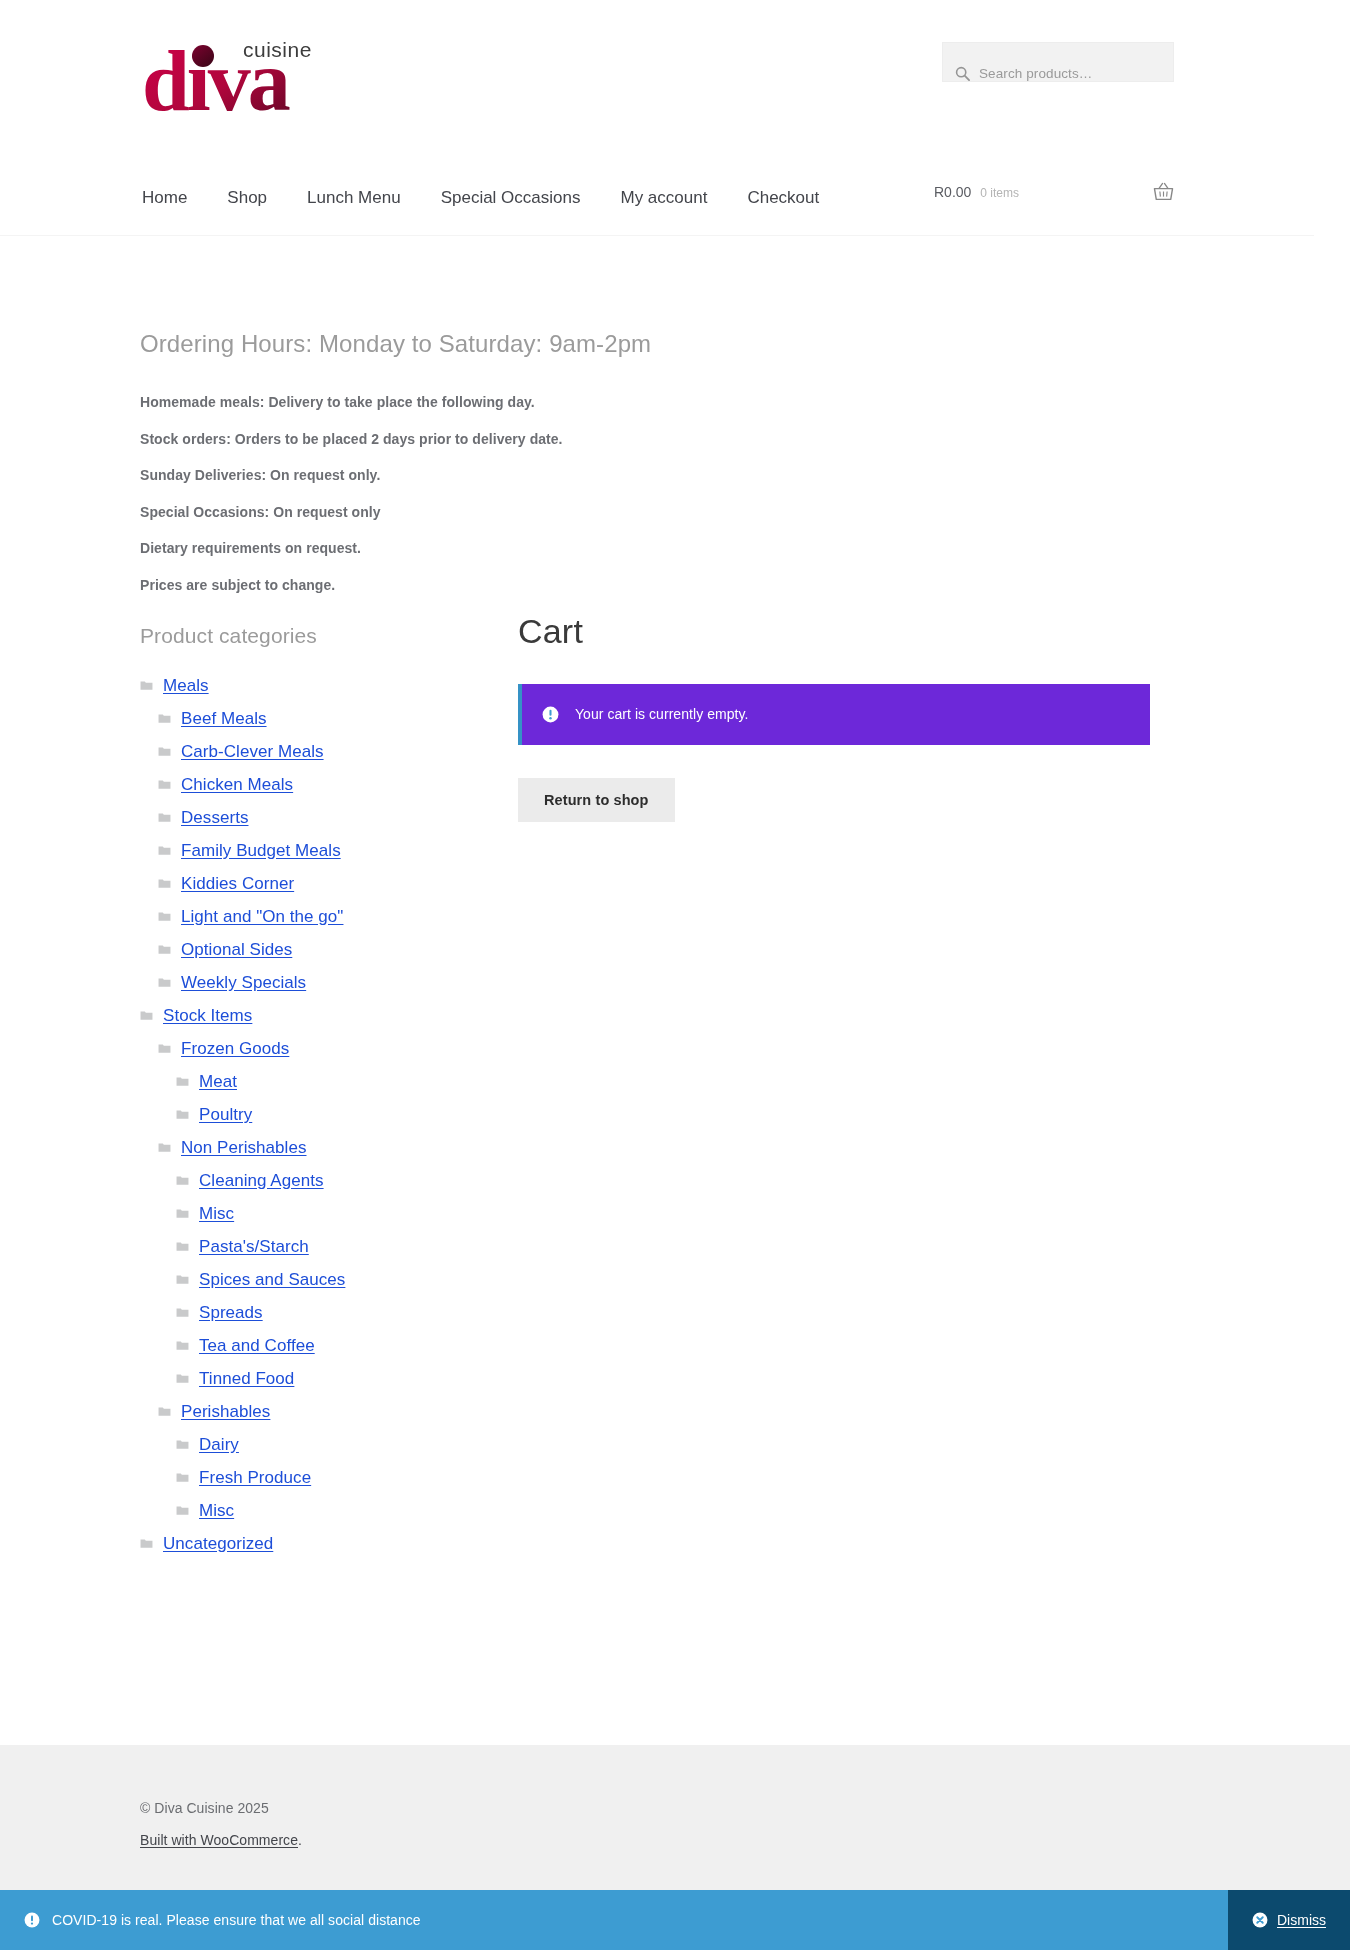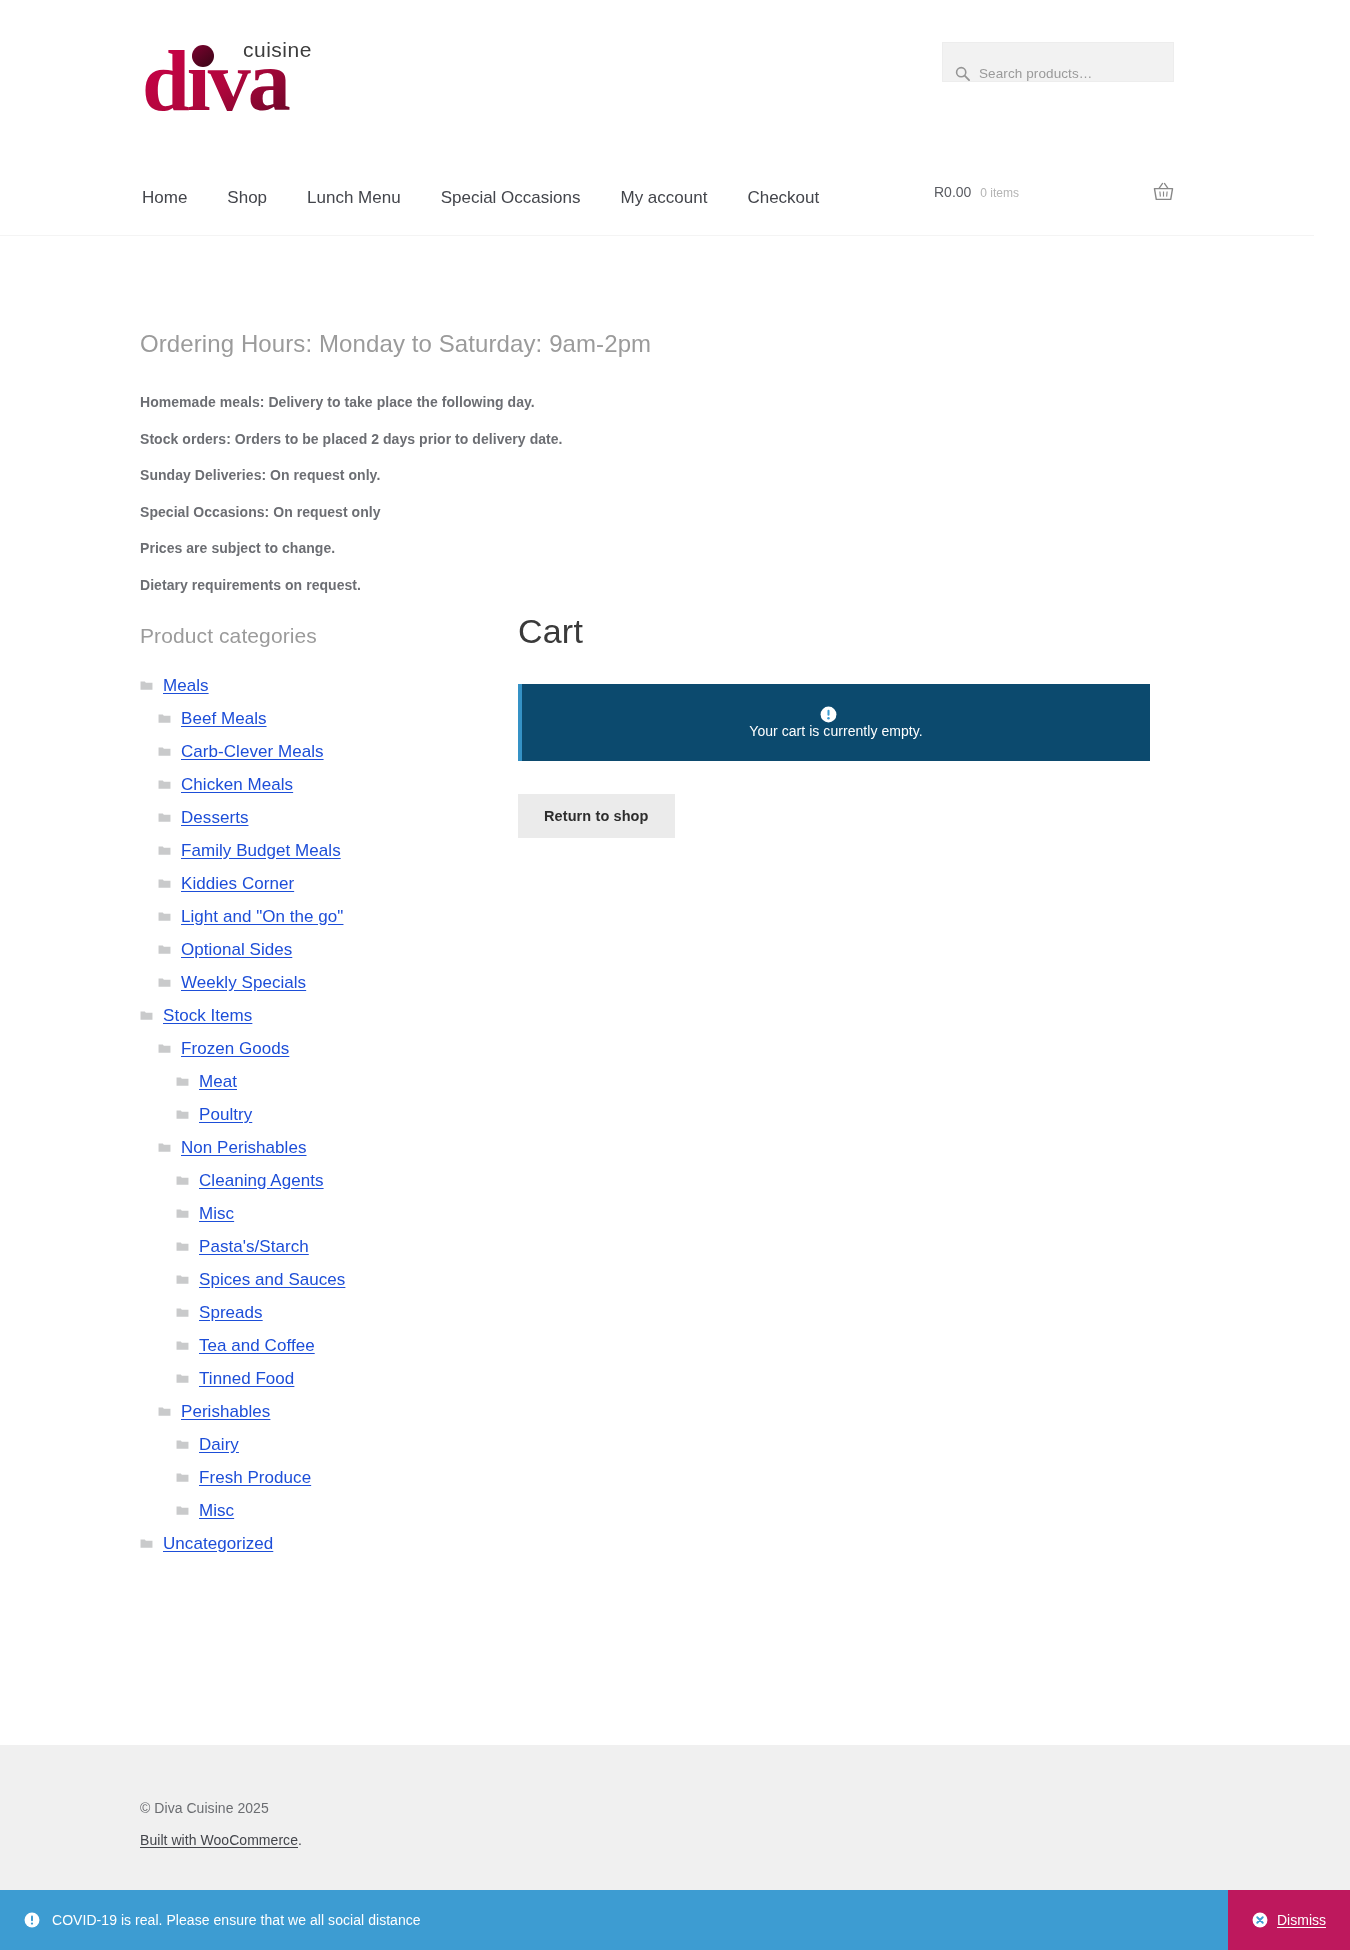--- a/index.html
+++ b/index.html
@@ -103,28 +103,27 @@
     text-underline-offset: 2px; cursor: pointer; letter-spacing: .05px;
   }
 
   .page-title {
     font-size: 34px; font-weight: 300; color: #3a3a3a;
     letter-spacing: .2px; margin-bottom: 33px; margin-top: -8px;
   }
 
   .woo-message {
     position: relative;
-    background: #0c4a6e;
+    background: #6d28d9;
     color: #fff;
     border-left: 4px solid #3592c6;
     padding: 22px 20px 22px 20px;
     display: flex; align-items: center;
     font-size: 14px;
     width: 632px;
-    flex-direction: column;
   }
   .info-icon { flex: 0 0 auto; width: 17px; height: 17px; margin-right: 16px; }
   .message-text { letter-spacing: .05px; }
 
   .return-btn {
     display: inline-block; margin-top: 33px;
     background: #ebebeb; color: #2d2d2d;
     border: 0; font-family: "Liberation Sans", sans-serif;
     font-size: 14.5px; font-weight: bold;
     padding: 14px 26px; cursor: pointer;
@@ -145,21 +144,21 @@
   .covid-banner {
     position: absolute; left: 0; top: 1890px; width: 1350px; height: 60px;
     background: #3d9cd2; display: flex; align-items: stretch;
   }
   .covid-msg {
     flex: 1 1 auto; display: flex; align-items: center;
     padding-left: 24px; color: #fff; font-size: 14px; letter-spacing: .05px;
   }
   .covid-icon { flex: 0 0 auto; width: 16px; height: 16px; margin-right: 12px; }
   .dismiss-wrap {
-    flex: 0 0 auto; width: 122px; background: #be185d;
+    flex: 0 0 auto; width: 122px; background: #0c4a6e;
     display: flex; align-items: center; justify-content: center;
     cursor: pointer;
   }
   .dismiss-icon { width: 16px; height: 16px; margin-right: 9px; }
   .dismiss-label {
     color: #fff; font-size: 14px; text-decoration: underline;
     text-underline-offset: 2px;
   }
 </style>
 </head>
@@ -230,22 +229,22 @@
   <div class="content">
     <div class="inner">
 
       <h2 class="hours-heading">Ordering Hours: Monday to Saturday: 9am-2pm</h2>
 
       <div class="notes">
         <p class="note-line">Homemade meals: Delivery to take place the following day.</p>
         <p class="note-line">Stock orders: Orders to be placed 2 days prior to delivery date.</p>
         <p class="note-line">Sunday Deliveries: On request only.</p>
         <p class="note-line">Special Occasions: On request only</p>
+        <p class="note-line">Dietary requirements on request.</p>
         <p class="note-line">Prices are subject to change.</p>
-        <p class="note-line">Dietary requirements on request.</p>
       </div>
 
       <div class="cols">
 
         <aside class="sidebar">
           <h3 class="widget-title">Product categories</h3>
           <ul class="cat-list" id="cat-list">
               <li class="cat-item lvl0">
                 <svg class="folder-icon" viewBox="0 0 14 12">
                   <path d="M0.5 1.6 h4.6 l1.2 1.5 h7.2 v7.6 h-13 z" fill="#c9cacb"></path>

